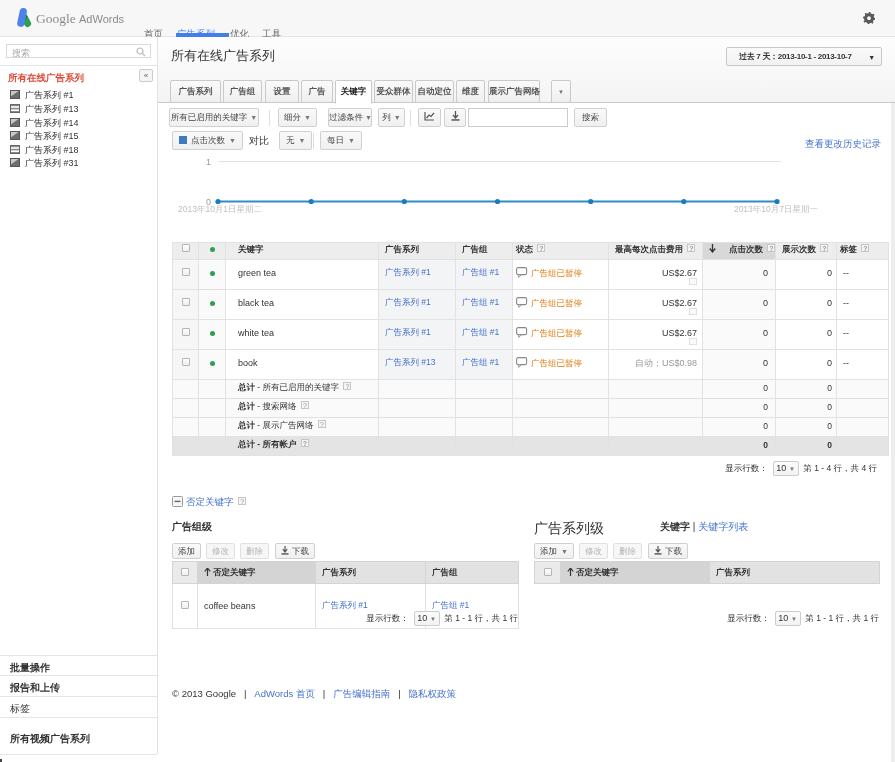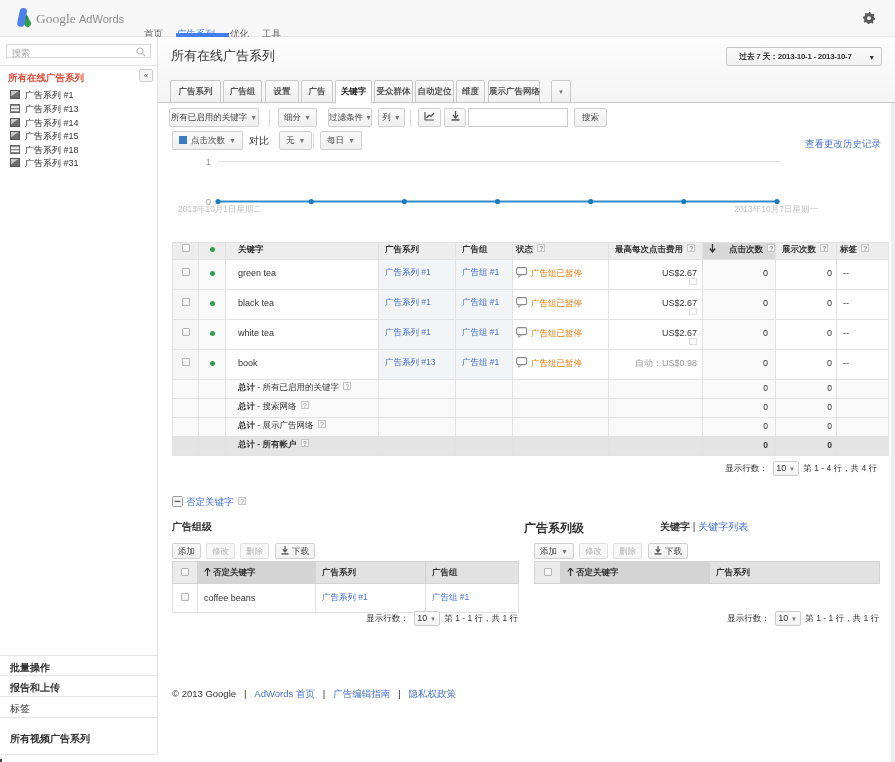--- a/index.html
+++ b/index.html
@@ -70,21 +70,21 @@
 .bub { display:inline-block; width:12px; height:11px; margin-right:3px; vertical-align:-2px; background:none; }
 .btn.sm { height:16px; line-height:14px; font-size:8.5px; padding:0 5px; }
 
 .pager { font-size:8.5px; color:#333; }
 .sel { display:inline-block; width:26px; height:15px; border:1px solid #ccc; border-radius:2px; background:linear-gradient(#fcfcfc,#f2f2f2); font-size:9px; text-align:center; line-height:13px; }
 
 #negsec { position:absolute; left:14px; top:455px; width:716px; }
 .ntbl { font-size:9px; color:#333; }
 .ntbl a.lk { font-size:8.5px; }
 .ntbl th { background:#e2e2e2; font-weight:bold; font-size:8.5px; text-align:left; height:22px; border:1px solid #d4d4d4; padding:0 6px; white-space:nowrap; }
-.ntbl td { height:27px; border:1px solid #e2e2e2; padding:8px 6px; }
+.ntbl td { height:27px; border:1px solid #e2e2e2; padding:16px 6px; }
 
 #footnote { position:absolute; left:14px; top:613px; font-size:8.5px; color:#b9b9b9; line-height:14px; letter-spacing:0.7px; }
 #copyright { position:absolute; left:14px; top:651px; font-size:9.5px; color:#333; }
 #scrollstrip { position:absolute; left:891px; top:103px; width:4px; height:659px; background:#ededed; }
 </style>
 </head>
 <body>
 <div id="page">
 
   <div id="topbar">
@@ -362,21 +362,21 @@
     <span style="position:absolute;left:531px;top:241px;width:8px;height:7px;border:1px solid #e0e0e0;background:#fafafa"></span>
       <span style="position:absolute;left:531px;top:271px;width:8px;height:7px;border:1px solid #e0e0e0;background:#fafafa"></span>
       <span style="position:absolute;left:531px;top:301px;width:8px;height:7px;border:1px solid #e0e0e0;background:#fafafa"></span>
     <div class="pager" id="pager1" style="position:absolute; right:18px; top:424px;">显示行数：&nbsp; <span class="sel">10 <span style="font-size:6px;color:#777">▼</span></span> &nbsp;第 1 - 4 行，共 4 行</div>
     <div id="negsec">
       <div style="position:absolute; left:0; top:4px; font-size:9.5px; color:#4471cc"><svg width="11" height="11" viewBox="0 0 11 11" style="vertical-align:-2px;margin-right:3px">
             <rect x="0.5" y="0.5" width="10" height="10" rx="1" fill="#f7f7f7" stroke="#999"></rect>
             <rect x="2.5" y="4.7" width="6" height="1.4" fill="#666"></rect>
           </svg>否定关键字 <span class="qm">?</span></div>
       <div style="position:absolute; left:0; top:28px; font-size:10px; font-weight:bold; color:#333">广告组级</div>
-      <div style="position:absolute; left:352px; top:28px; font-size:12px; font-weight:bold; color:#333">广告系列级</div>
+      <div style="position:absolute; left:362px; top:28px; font-size:14px; font-weight:normal; color:#333">广告系列级</div>
       <div style="position:absolute; left:488px; top:28px; font-size:10px; color:#333"><b>关键字</b> | <a class="lk" href="#">关键字列表</a></div>
 
       <div style="position:absolute; left:0; top:48px">
         <span class="btn sm">添加</span><span class="btn sm dis" style="margin-left:5px">修改</span><span class="btn sm dis" style="margin-left:5px">删除</span><span class="btn sm" style="margin-left:6px"><svg width="8" height="9" viewBox="0 0 8 9" style="vertical-align:-1px;margin-right:3px">
               <path d="M4 0 L4 5 M1.8 3.2 L4 6 L6.2 3.2" stroke="#555" stroke-width="1.2" fill="none"></path>
               <rect x="0.5" y="7.2" width="7" height="1.4" fill="#555"></rect>
             </svg>下载</span>
       </div>
 
       <div style="position:absolute; left:362px; top:48px">

